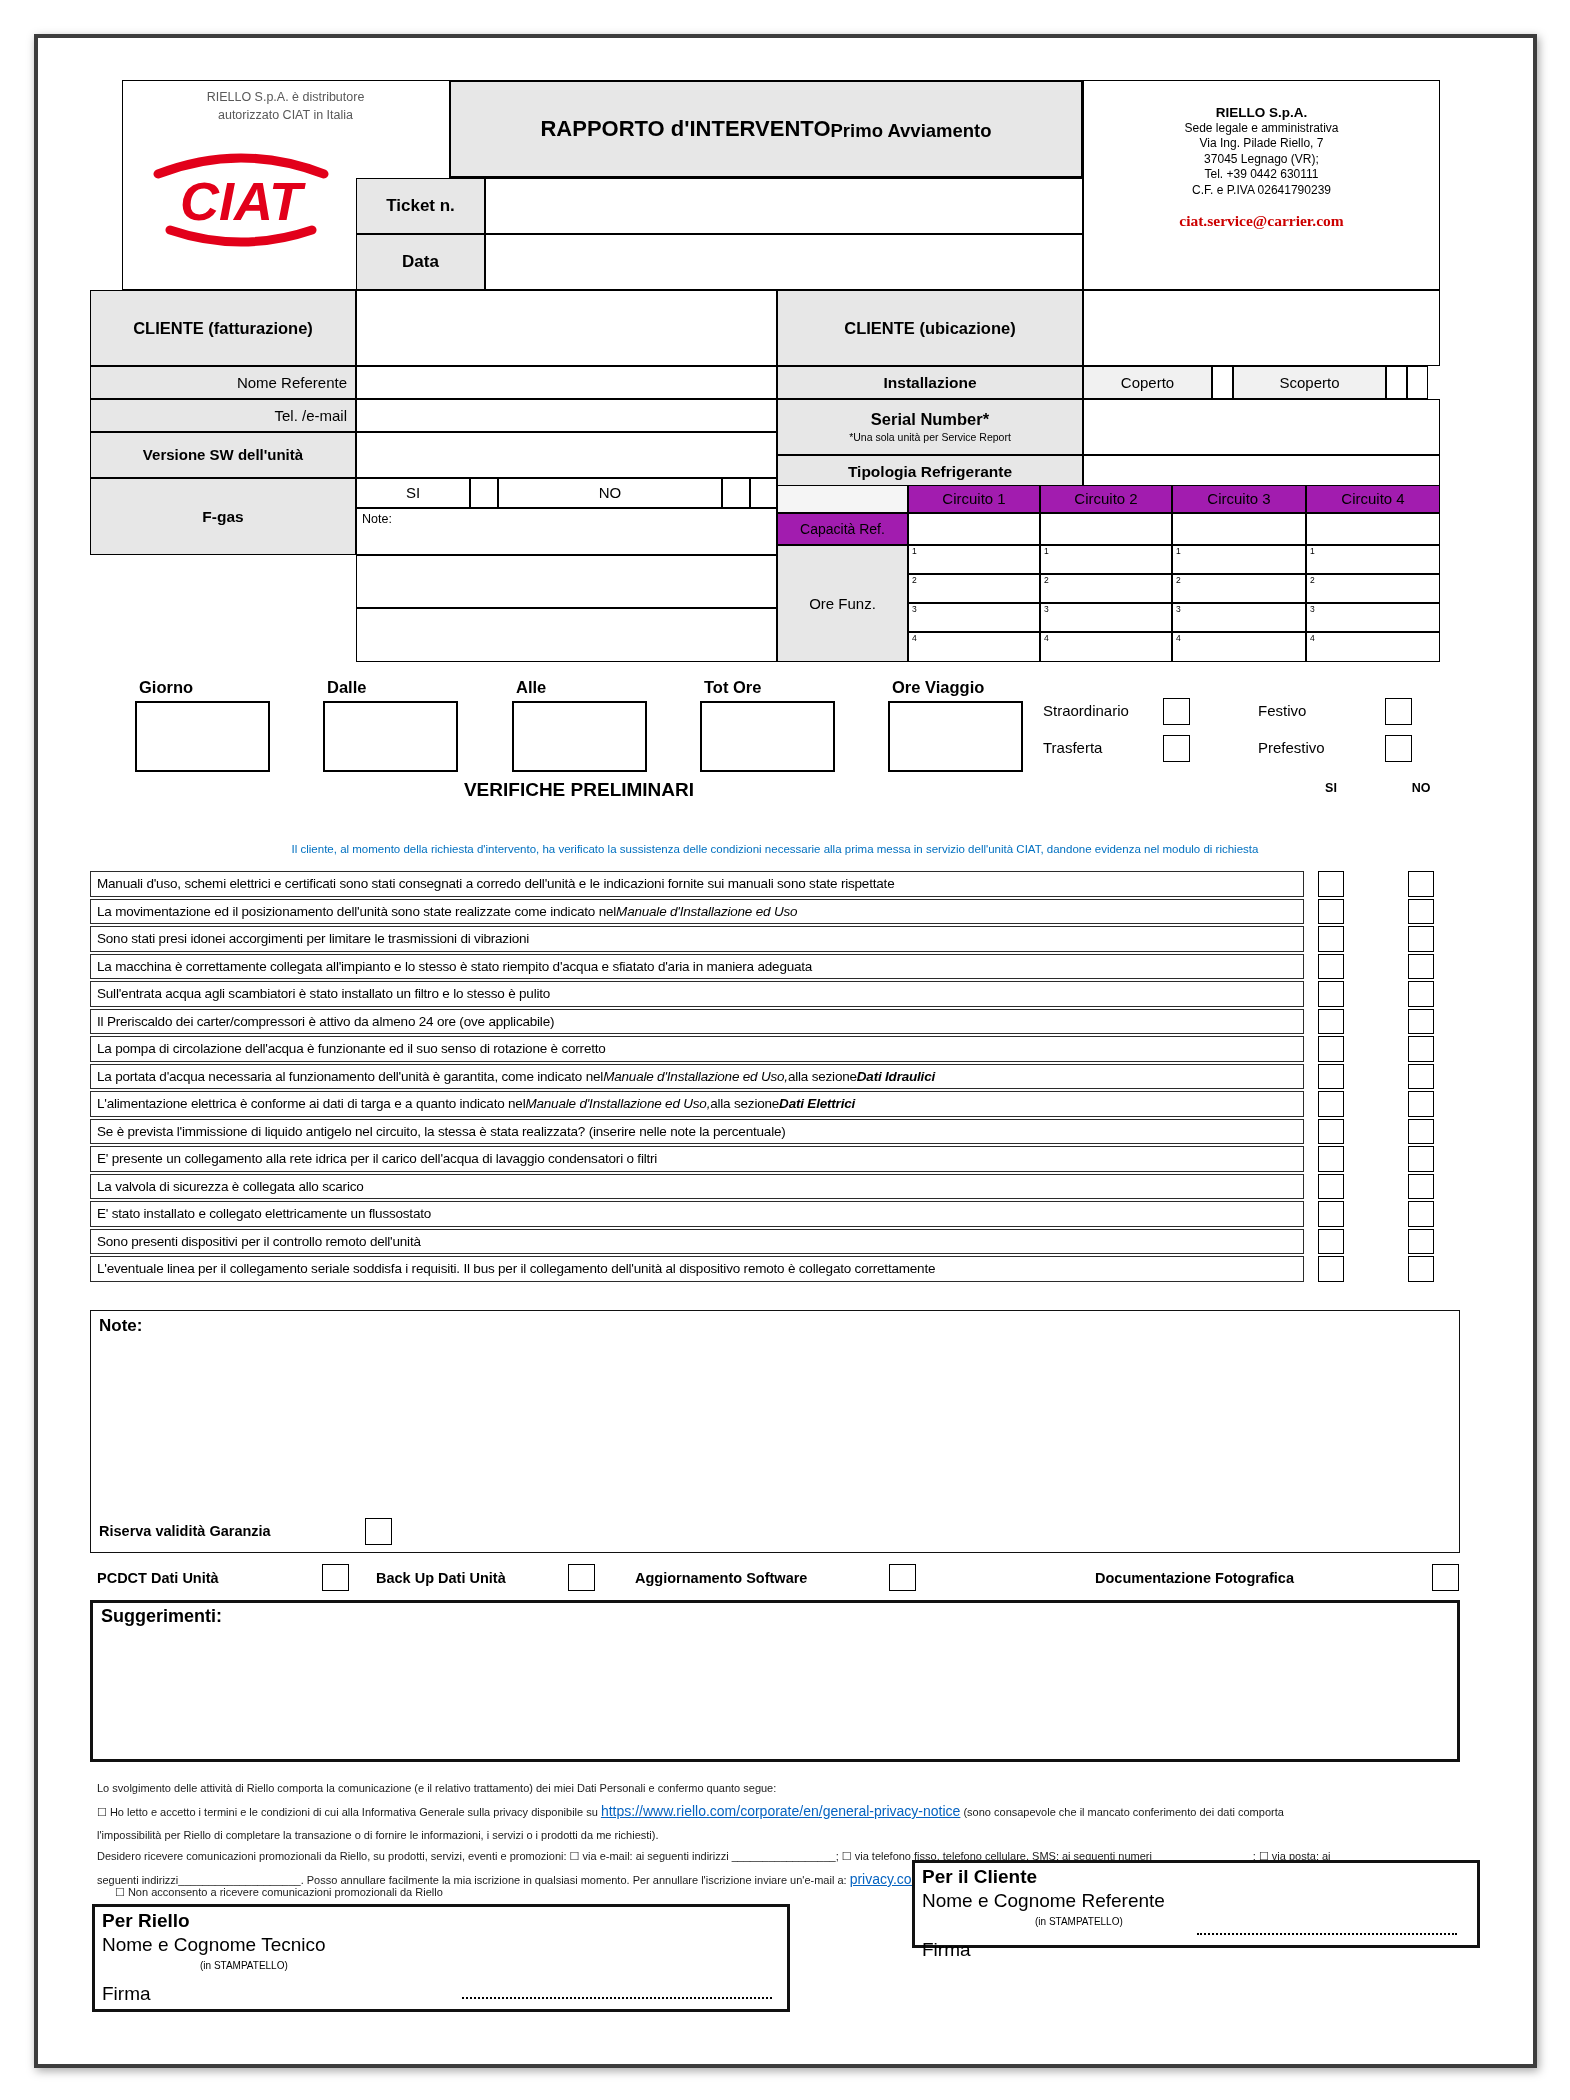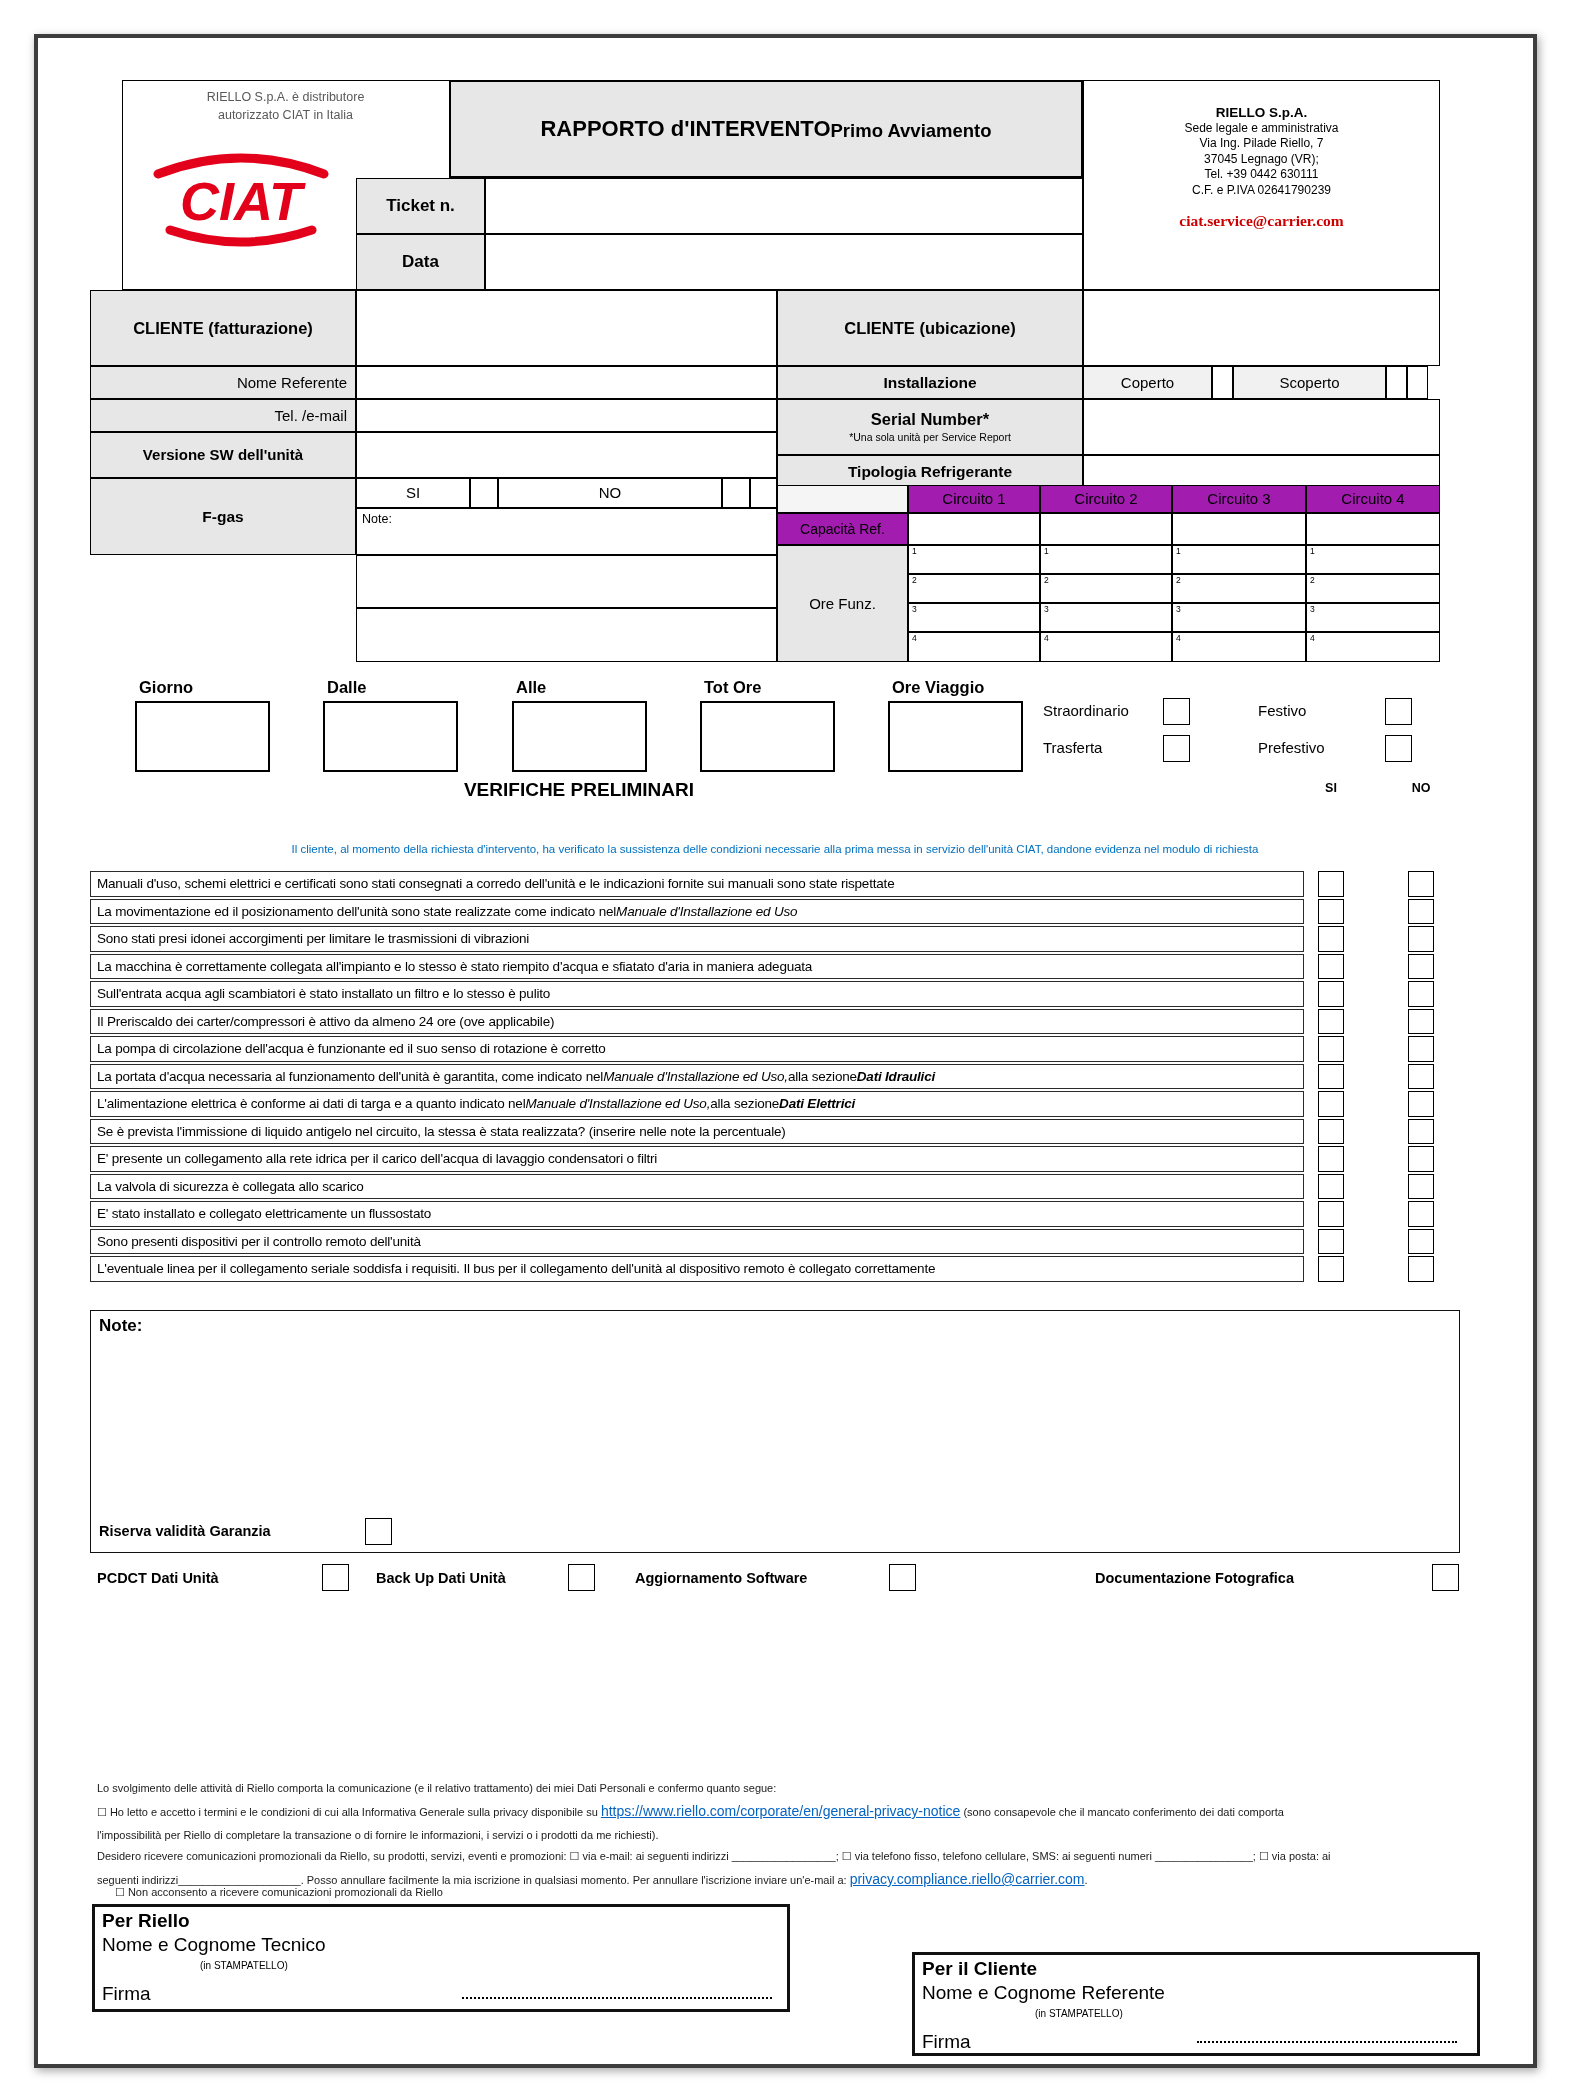--- a/index.html
+++ b/index.html
@@ -304,40 +304,43 @@
       <div class="lab bold" style="left:97px;top:1570px;font-size:14.5px">PCDCT Dati Unità</div>
       <div class="cbox" style="left:322px;top:1564px;width:27px;height:27px"></div>
       <div class="lab bold" style="left:376px;top:1570px;font-size:14.5px">Back Up Dati Unità</div>
       <div class="cbox" style="left:568px;top:1564px;width:27px;height:27px"></div>
       <div class="lab bold" style="left:635px;top:1570px;font-size:14.5px">Aggiornamento Software</div>
       <div class="cbox" style="left:889px;top:1564px;width:27px;height:27px"></div>
       <div class="lab bold" style="left:1095px;top:1570px;font-size:14.5px">Documentazione  Fotografica</div>
       <div class="cbox" style="left:1432px;top:1564px;width:27px;height:27px"></div>
     </div>
 
+  <div class="thick" style="left:90px;top:1600px;width:1370px;height:162px">
+    <div class="bold" style="position:absolute;left:8px;top:3px;font-size:18px">Suggerimenti:</div>
+  </div>
 
   <div class="priv" style="top:1782px">Lo svolgimento delle attività di Riello comporta la comunicazione (e il relativo trattamento) dei miei Dati Personali e confermo quanto segue:</div>
   <div class="priv" style="top:1803px">
     <span>☐ Ho letto e accetto i termini e le condizioni di cui alla Informativa Generale sulla privacy disponibile su </span><span class="link">https://www.riello.com/corporate/en/general-privacy-notice</span><span> (sono consapevole che il mancato conferimento dei dati comporta</span>
   </div>
   <div class="priv" style="top:1829px">l'impossibilità per Riello di completare la transazione o di fornire le informazioni, i servizi o i prodotti da me richiesti).</div>
   <div class="priv" style="top:1850px">Desidero ricevere comunicazioni promozionali da Riello, su prodotti, servizi, eventi e promozioni: ☐ via e-mail: ai seguenti indirizzi _________________; ☐ via telefono fisso, telefono cellulare, SMS: ai seguenti numeri ________________; ☐ via posta: ai</div>
   <div class="priv" style="top:1871px">
     <span>seguenti indirizzi____________________. Posso annullare facilmente la mia iscrizione in qualsiasi momento. Per annullare l'iscrizione inviare un'e-mail a: </span><span class="link">privacy.compliance.riello@carrier.com</span><span>.</span>
   </div>
   <div class="priv" style="top:1886px;left:115px">☐ Non acconsento a ricevere comunicazioni promozionali da Riello</div>
 
   <div class="thick" style="left:92px;top:1904px;width:698px;height:108px">
     <div class="bold" style="position:absolute;left:7px;top:3px;font-size:19px">Per Riello</div>
     <div style="position:absolute;left:7px;top:27px;font-size:19px">Nome e Cognome Tecnico</div>
     <div style="position:absolute;left:105px;top:53px;font-size:10px">(in STAMPATELLO)</div>
     <div style="position:absolute;left:7px;top:76px;font-size:19px">Firma</div>
     <div class="dotline" style="right:15px;bottom:10px;width:310px"></div>
   </div>
 
-  <div class="thick" style="left:912px;top:1952px;width:568px;height:104px">
+  <div class="thick" style="left:912px;top:1860px;width:568px;height:88px">
     <div class="bold" style="position:absolute;left:7px;top:3px;font-size:19px">Per il Cliente</div>
     <div style="position:absolute;left:7px;top:27px;font-size:19px">Nome e Cognome Referente</div>
     <div style="position:absolute;left:120px;top:53px;font-size:10px">(in STAMPATELLO)</div>
     <div style="position:absolute;left:7px;top:76px;font-size:19px">Firma</div>
     <div class="dotline" style="right:20px;bottom:10px;width:260px"></div>
   </div>
 </div>
 
 </body></html>

